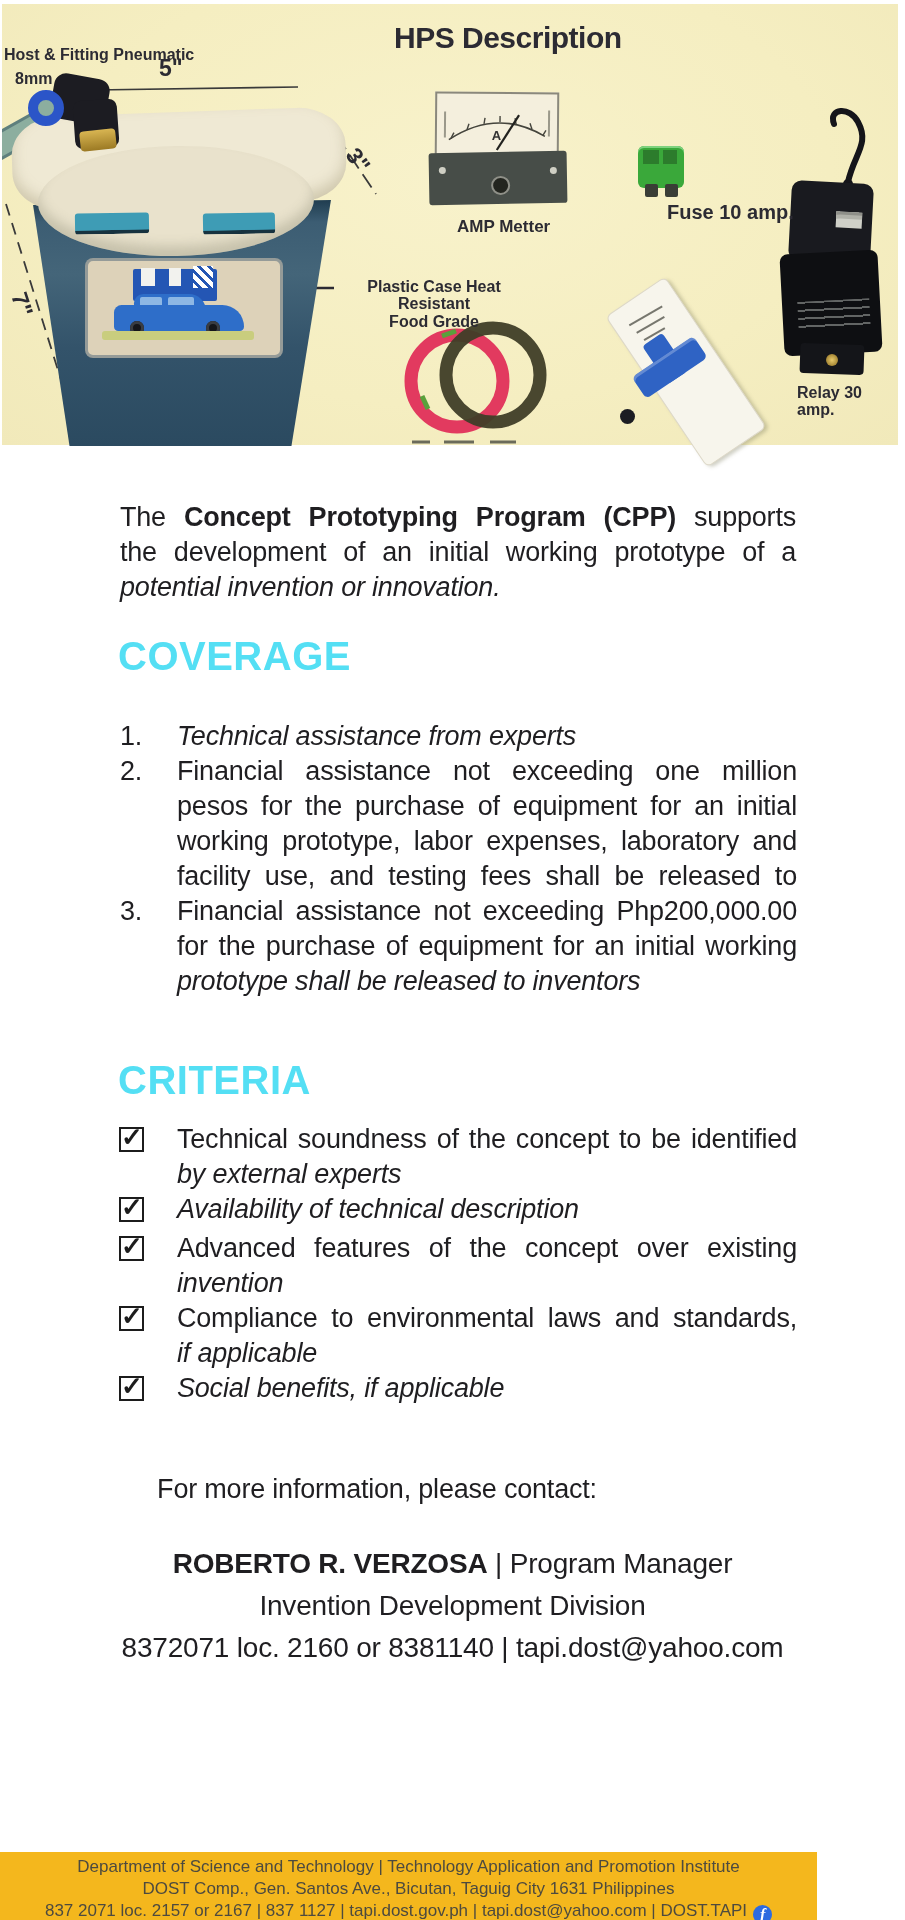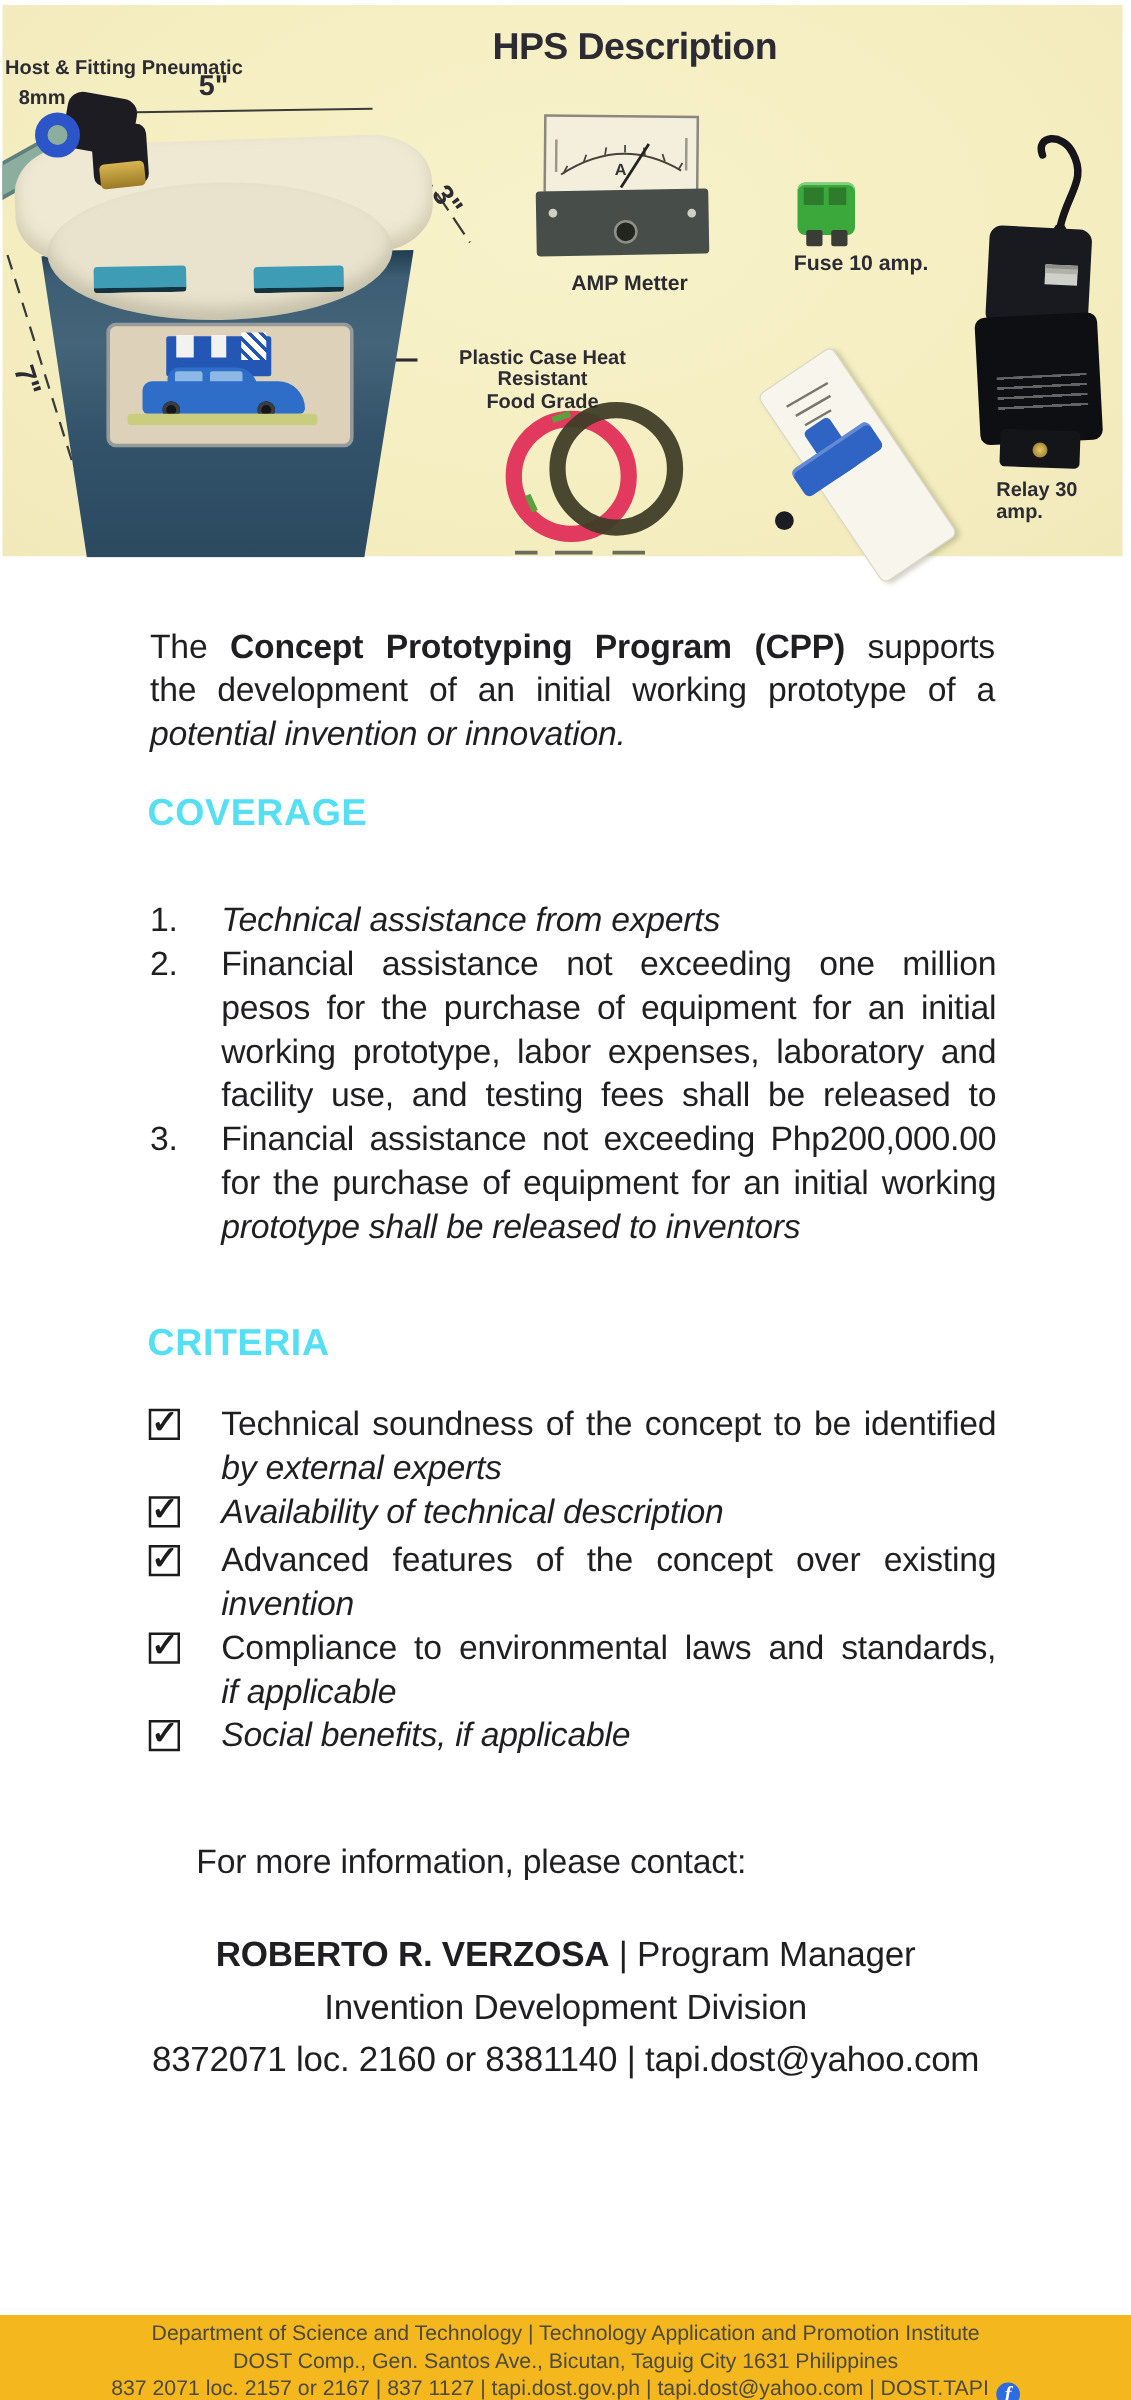--- a/index.html
+++ b/index.html
@@ -79,33 +79,33 @@
         background:repeating-linear-gradient(180deg,rgba(200,205,200,.45) 0 2px,transparent 2px 8px);}
   #relay-tab{position:absolute;left:798px;top:340px;width:64px;height:30px;background:#141519;
              border-radius:4px;transform:rotate(2deg);}
   #relay-screw{position:absolute;left:824px;top:350px;width:12px;height:12px;border-radius:50%;
                background:radial-gradient(#e8c96a,#8a6b1f);}
   
   .bodytext{font-size:27px;line-height:35px;letter-spacing:-0.2px;color:#1f1e21;}
   .b{font-weight:700;}
   .jline{text-align:justify;text-align-last:justify;}
   .jline.last{text-align:left;text-align-last:auto;font-style:italic;}
-  .heading{font-size:30px;font-weight:700;color:var(--cyan,#54dff4);letter-spacing:0.5px;}
+  .heading{font-size:40px;font-weight:700;color:var(--cyan,#54dff4);letter-spacing:0.5px;}
   .olrow{display:flex;}
   .olnum{width:57px;flex:0 0 57px;}
   .oltxt{width:620px;}
   .ckrow{display:flex;}
   .ckbox-col{width:59px;flex:0 0 59px;}
   .ckbox{position:relative;display:inline-block;width:21px;height:21px;border:2.5px solid #1c1c1c;
          margin-top:5px;margin-left:1px;}
   .ckbox .mark{position:absolute;left:0px;top:-9px;font-size:26px;font-weight:700;color:#1c1c1c;}
   .cktxt{width:620px;}
   .centered{text-align:center;}
   
-  #footer{position:absolute;left:0;bottom:0;width:905px;height:68px;background:var(--footer-bg,#f4b71d);
+  #footer{position:absolute;left:0;bottom:0;width:817px;height:68px;background:var(--footer-bg,#f4b71d);
           color:var(--footer-fg,#4d4a3f);font-size:17px;line-height:22px;text-align:center;
           padding-top:4px;box-sizing:border-box;font-weight:400;}
   #fb-badge{display:inline-block;width:19px;height:19px;border-radius:50%;background:var(--fb,#2d6be0);
             color:#fff;font-family:"Liberation Serif",serif;font-weight:700;font-style:italic;
             font-size:16px;line-height:19px;text-align:center;vertical-align:-4px;margin-left:6px;}
 </style>
 </head>
 <body>
 
 <div id="page" style="--cyan: #54dff4; --footer-bg: #f4b71d; --footer-fg: #4d4a3f; --fb: #2d6be0;">
@@ -211,21 +211,21 @@
     <div id="relay-tab"></div>
     <div id="relay-screw"></div>
 
     <div class="plabel" id="photo-title" style="left:392px;top:18px;">HPS Description</div>
     <div class="plabel" style="left:2px;top:42px;font-size:16px;">Host &amp; Fitting Pneumatic</div>
     <div class="plabel" style="left:13px;top:66px;font-size:16px;">8mm</div>
     <div class="plabel dimlabel" style="left:157px;top:52px;">5"</div>
     <div class="plabel dimlabel" style="left:344px;top:144px;transform:rotate(55deg);">3"</div>
     <div class="plabel dimlabel" style="left:8px;top:288px;transform:rotate(72deg);">7"</div>
     <div class="plabel" style="left:455px;top:214px;font-size:17px;font-weight:600;">AMP Metter</div>
-    <div class="plabel" style="left:633px;top:198px;font-size:17px;">Fuse 10 amp.</div>
+    <div class="plabel" style="left:665px;top:198px;font-size:20px;">Fuse 10 amp.</div>
     <div class="plabel" style="left:332px;top:274px;width:200px;text-align:center;font-size:16px;">
       <div>Plastic Case Heat Resistant</div>
       <div>Food Grade</div>
     </div>
     <div class="plabel" style="left:795px;top:380px;font-size:16px;font-weight:600;">Relay 30 amp.</div>
   </div>
 
   <div class="abs bodytext" style="left:120px;top:500px;width:676px;" id="intro">
       <div class="jline"><span>The </span><span class="b">Concept Prototyping Program (CPP)</span><span> supports</span></div>
       <div class="jline"><span>the development of an initial working prototype of a</span></div>

